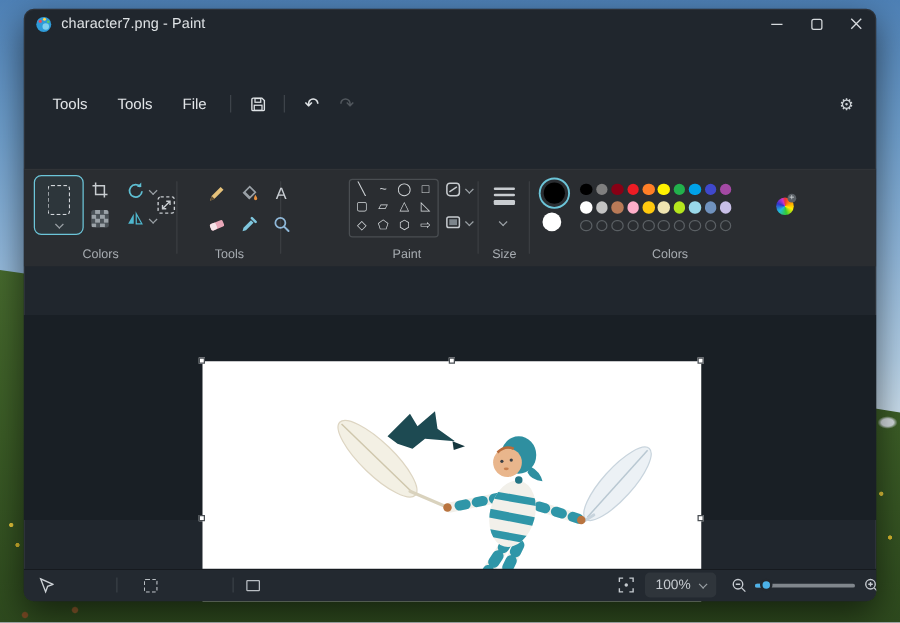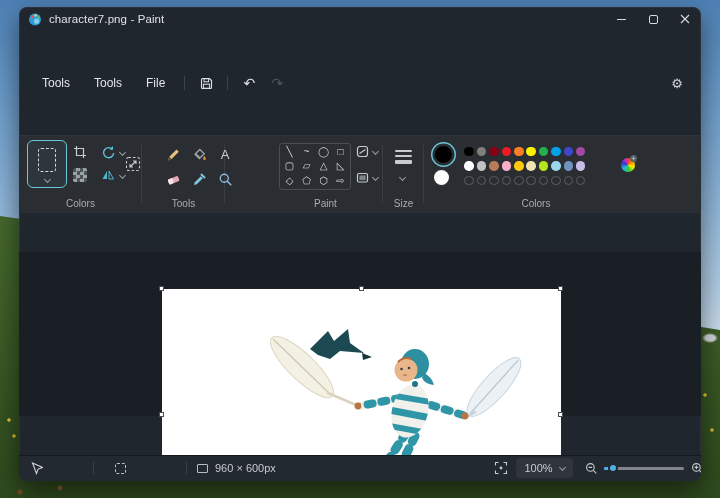--- a/index.html
+++ b/index.html
@@ -396,21 +396,20 @@
         </svg>
       </span>
       <span class="sb-sep" style="left:74px"></span>
       <span class="sb-abs" style="left:96px">
           <span class="sel-ico-sb"></span>
         </span>
       <span class="sb-sep" style="left:167px"></span>
       <span class="sb-abs" style="left:178px">
           <span class="cv-ico-sb"></span>
         </span>
-      <span class="sb-abs" style="left:196px">960 × 600px</span>
 
       <span class="sb-abs" style="left:475px">
         <svg width="14" height="14" viewBox="0 0 14 14">
           <path d="M1.5 4.5v-3h3M9.5 1.5h3v3M12.5 9.5v3h-3M4.5 12.5h-3v-3" fill="none" stroke="#c6cbd0" stroke-width="1.1"></path>
           <circle cx="7" cy="7" r="1.4" fill="#c6cbd0"></circle>
         </svg>
       </span>
       <span class="zoom-dd">
         <span>100%</span>
         <span class="chev"></span>

